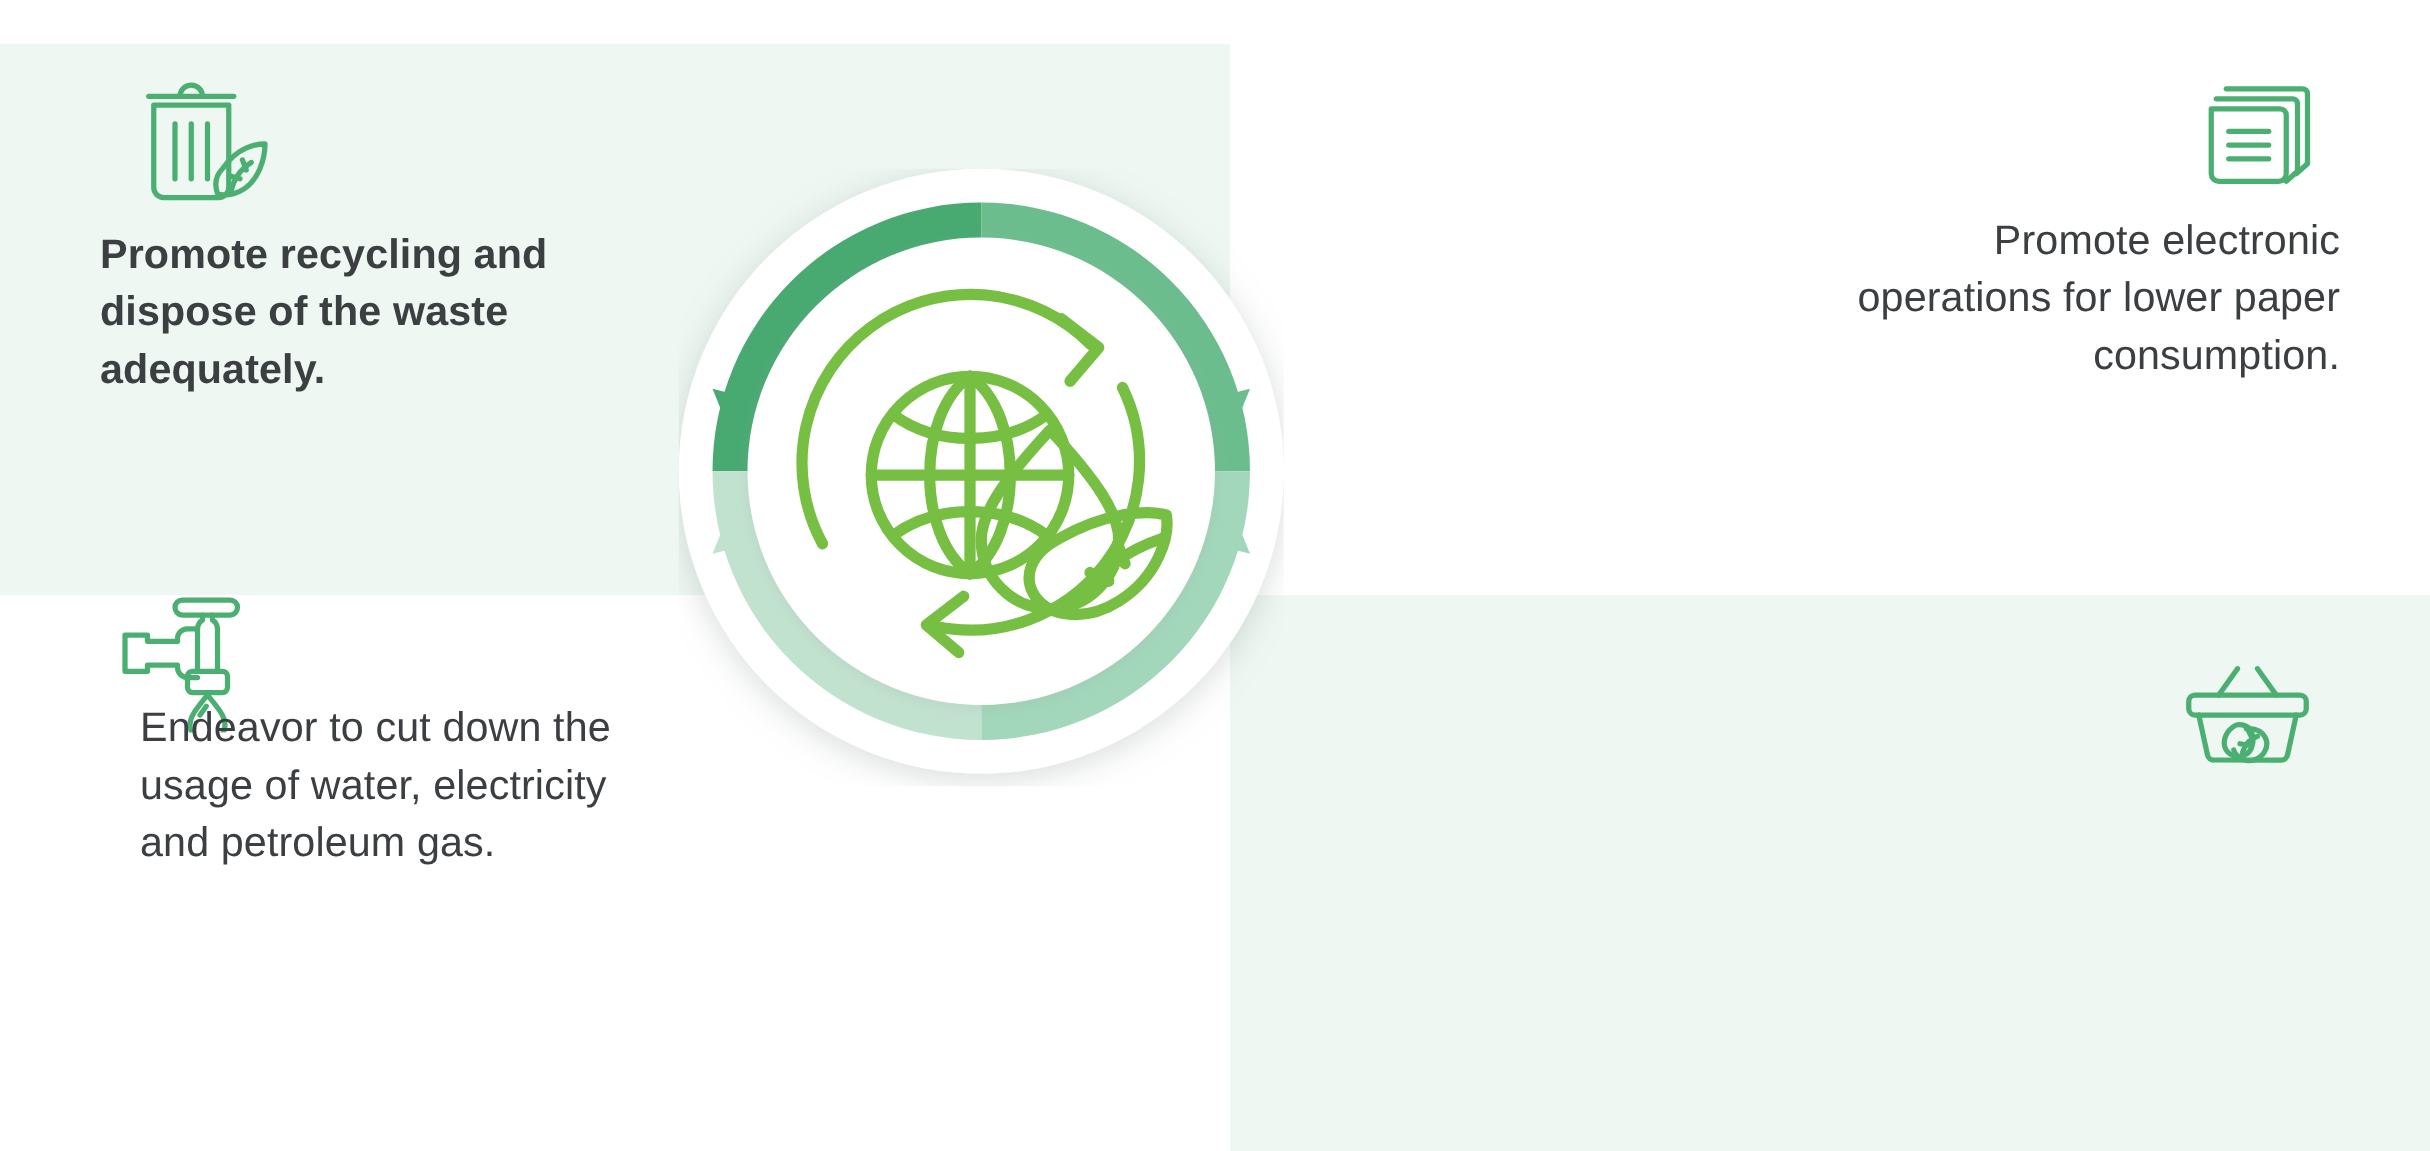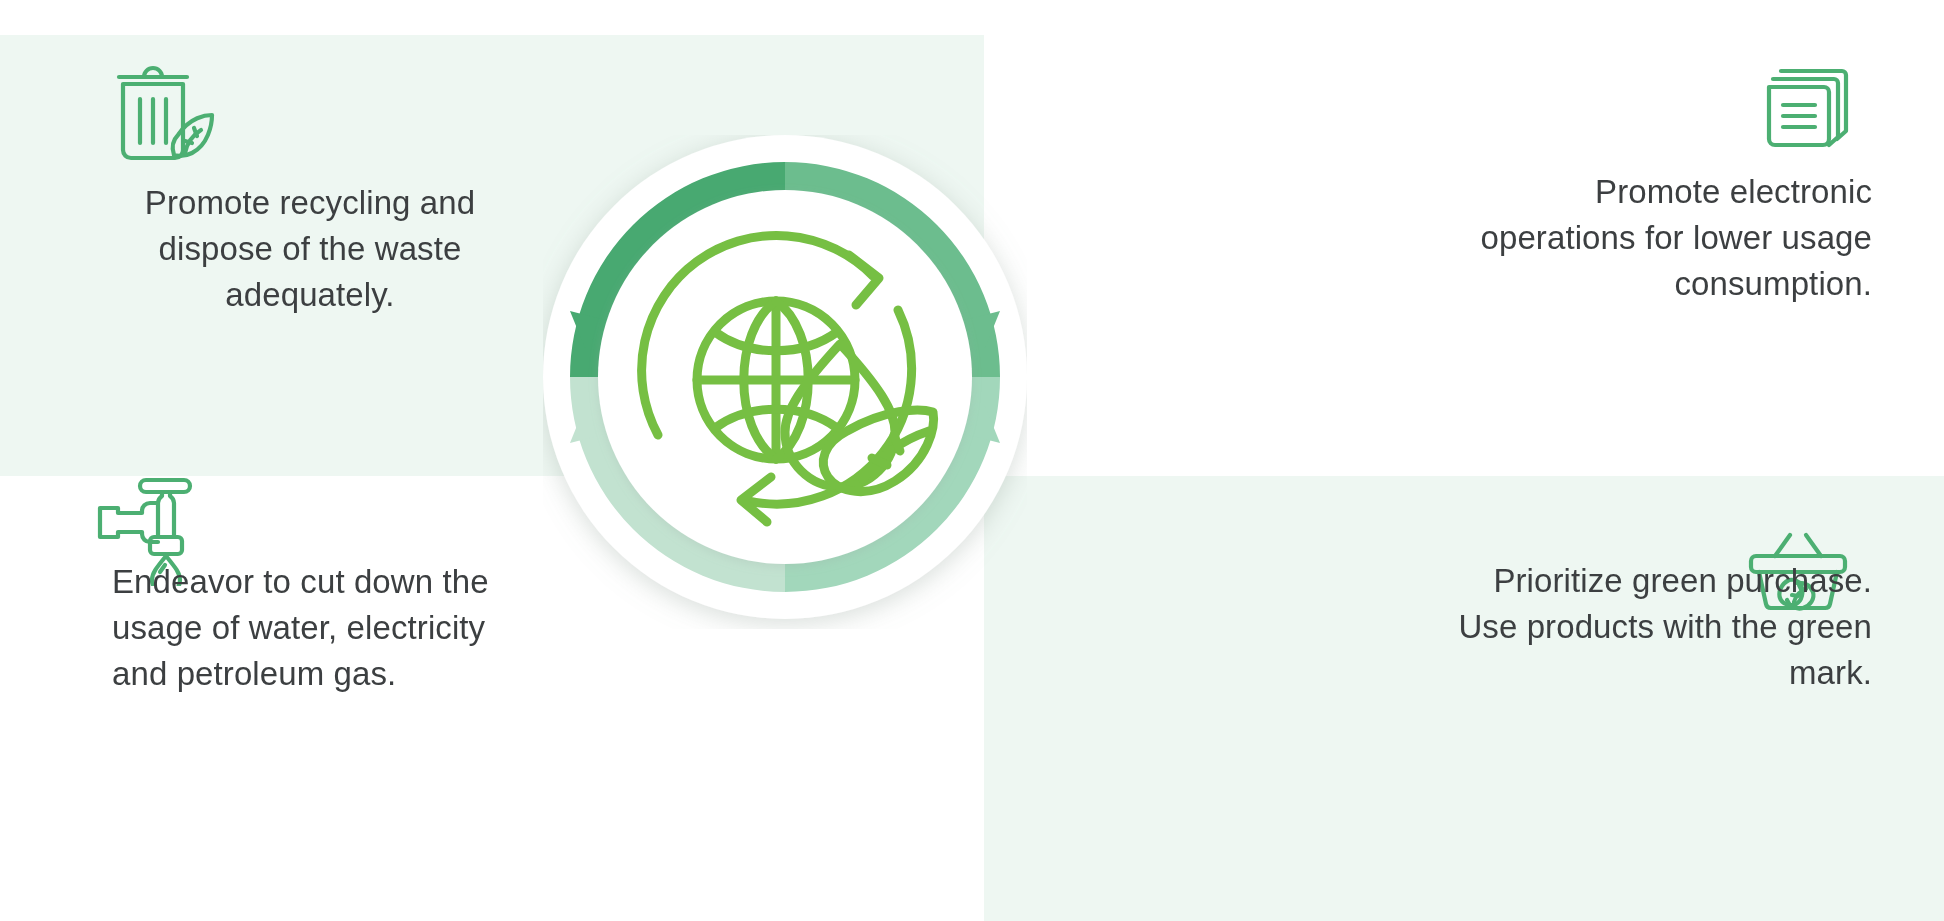--- a/index.html
+++ b/index.html
@@ -37,21 +37,21 @@
 
   
   .q-text{
     position:absolute;
     font-size:33px;
     line-height:46px;
     color:#3c3f41;
     letter-spacing:0.1px;
     white-space:pre-line;
   }
-  #quad-tl .q-text{left:80px;  top:145px; width:460px; text-align:center;}
+  #quad-tl .q-text{left:80px;  top:145px; width:460px; text-align:left;font-weight:bold;}
   #quad-tr .q-text{right:72px; top:169px; width:470px; text-align:right;}
   #quad-bl .q-text{left:80px;  top:83px;  width:480px; text-align:left;margin-left:32px;}
   #quad-br .q-text{right:72px; top:82px;  width:470px; text-align:right;}
 
   
   #center-emblem{
     position:absolute;
     left:543px;top:135px;
     width:484px;height:494px;
   }
@@ -94,21 +94,21 @@
         <svg class="icon-svg" width="104" height="98" viewBox="0 0 104 98" fill="none" stroke="#4caf72" stroke-width="4.2" stroke-linecap="round" stroke-linejoin="round">
           <path d="M25 16 H86 a4 4 0 0 1 4 4 V76 l-9 8"></path>
           <path d="M17 24 H78 a4 4 0 0 1 4 4 V82 l-9 8"></path>
           <path d="M13 32 H68 a5 5 0 0 1 5 5 V84 a6 6 0 0 1 -6 6 H19 a6 6 0 0 1 -6 -6 Z"></path>
           <path d="M27 50 H59"></path>
           <path d="M27 61 H59"></path>
           <path d="M27 72 H59"></path>
         </svg>
       </div>
       <div class="q-text">Promote electronic
-operations for lower usage
+operations for lower paper
 consumption.</div>
     </div>
   </div>
 
   <div class="quad" id="quad-bl">
     <div class="panel-bg"></div>
     <div class="quad-inner">
       <div class="q-icon">
         <svg class="icon-svg" width="118" height="140" viewBox="0 0 118 140" fill="none" stroke="#4caf72" stroke-width="4.2" stroke-linecap="round" stroke-linejoin="round">
           <path d="M58 46 H96 a6 6 0 0 0 0 -12 H58 a6 6 0 0 0 0 12 Z"></path>
@@ -135,23 +135,20 @@
           <path d="M79 30 L64 9"></path>
           <path d="M14 30 H98 a5 5 0 0 1 5 5 v6 a5 5 0 0 1 -5 5 H14 a5 5 0 0 1 -5 -5 v-6 a5 5 0 0 1 5 -5 Z"></path>
           <path d="M17 46 L24 78 a5 5 0 0 0 5 4 H83 a5 5 0 0 0 5 -4 L95 46"></path>
           <path d="M47 54 c-8 4 -11 12 -9 18 c2 6 10 9 16 6 c6 -3 8 -12 5 -19 c-2 -4 -7 -6 -12 -5 Z"></path>
           <path d="M55 57 c8 -1 14 3 16 9 c2 7 -3 14 -10 16 c-7 2 -14 -2 -16 -8"></path>
           <path d="M52 76 c2 -7 6 -11 12 -13"></path>
           <path d="M56 70 l-6 -1"></path>
           <path d="M60 65 l-3 -6"></path>
         </svg>
       </div>
-      <div class="q-text">Prioritize green purchase.
-Use products with the green
-mark.</div>
     </div>
   </div>
 
   <div id="center-emblem">
     <svg viewBox="0 0 484 494" width="484" height="494" xmlns="http://www.w3.org/2000/svg">
       <defs>
         <filter id="discShadow" x="-25%" y="-25%" width="150%" height="150%">
           <feDropShadow dx="0" dy="5" stdDeviation="13" flood-color="#8a9a90" flood-opacity="0.33"></feDropShadow>
         </filter>
         <filter id="innerDiscShadow" x="-25%" y="-25%" width="150%" height="150%">

